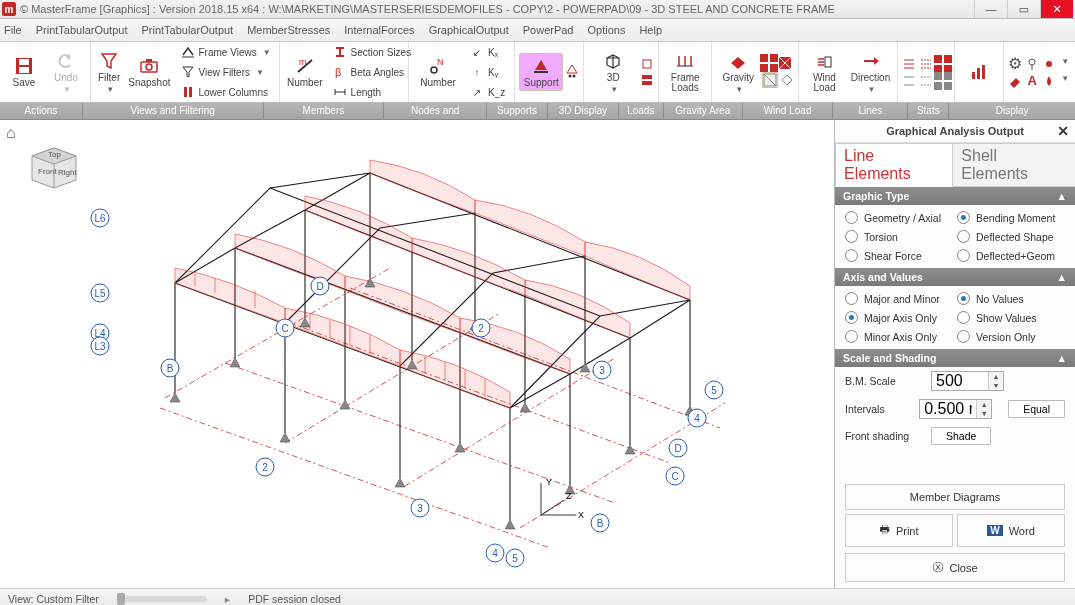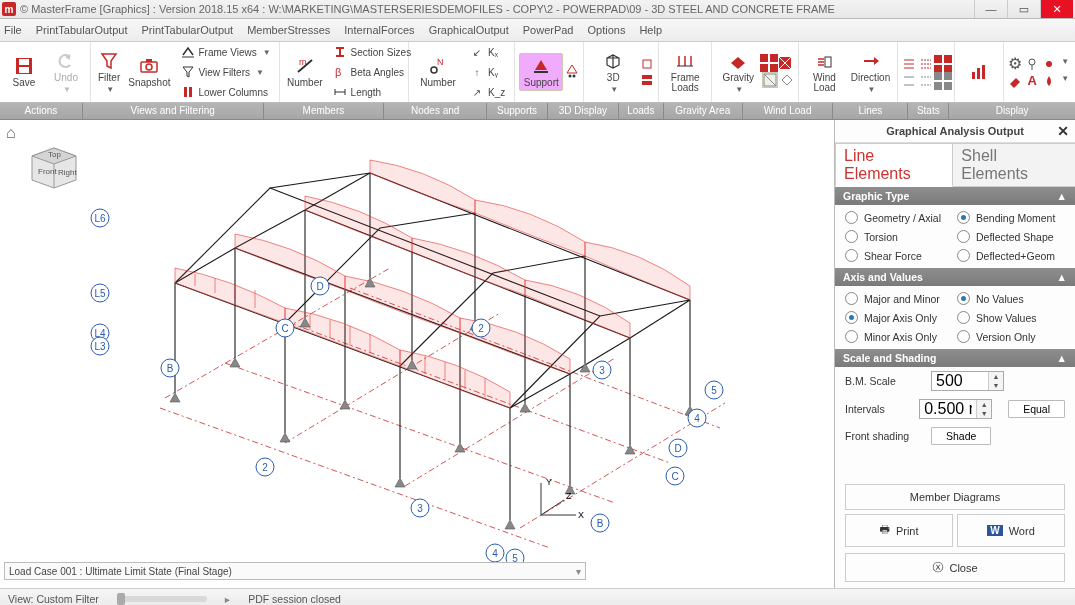--- a/index.html
+++ b/index.html
@@ -634,24 +634,20 @@
 
     <svg class="axesgizmo" width="60" height="55">
       <line x1="15" y1="40" x2="15" y2="8" stroke="#333"></line>
         <text x="20" y="10" font-size="9">Y</text>
       <line x1="15" y1="40" x2="50" y2="40" stroke="#333"></line>
         <text x="52" y="43" font-size="9">X</text>
       <line x1="15" y1="40" x2="38" y2="25" stroke="#333"></line>
         <text x="40" y="24" font-size="9">Z</text>
     </svg>
 
-    <div class="loadcase">
-      <span>Load Case 001 : Ultimate Limit State (Final Stage)</span>
-      <span style="margin-left:auto;color:#888">▾</span>
-    </div>
   </div>
 
   <div class="sidepanel">
     <div class="sp-title">
       <span>Graphical Analysis Output</span>
       <span class="x">✕</span>
     </div>
     <div class="sp-tabs">
       <div class="sp-tab active">Line Elements</div>
       <div class="sp-tab">Shell Elements</div>

